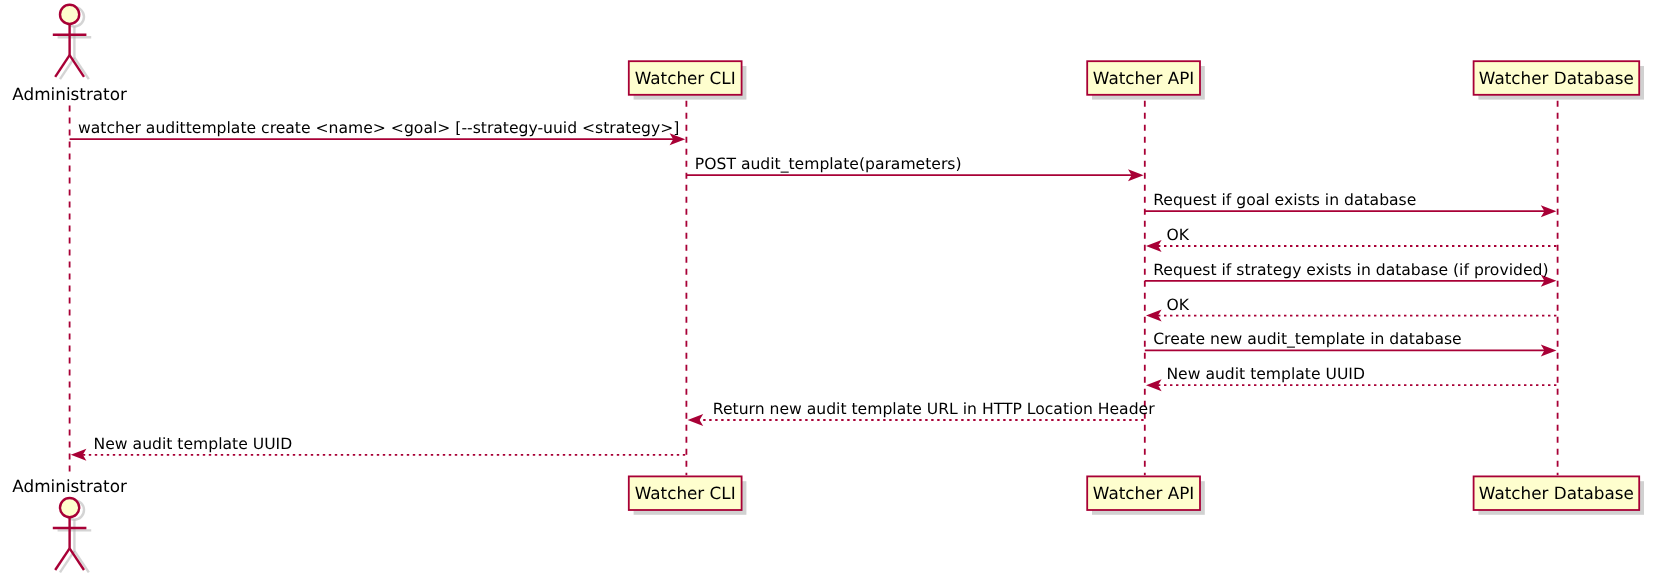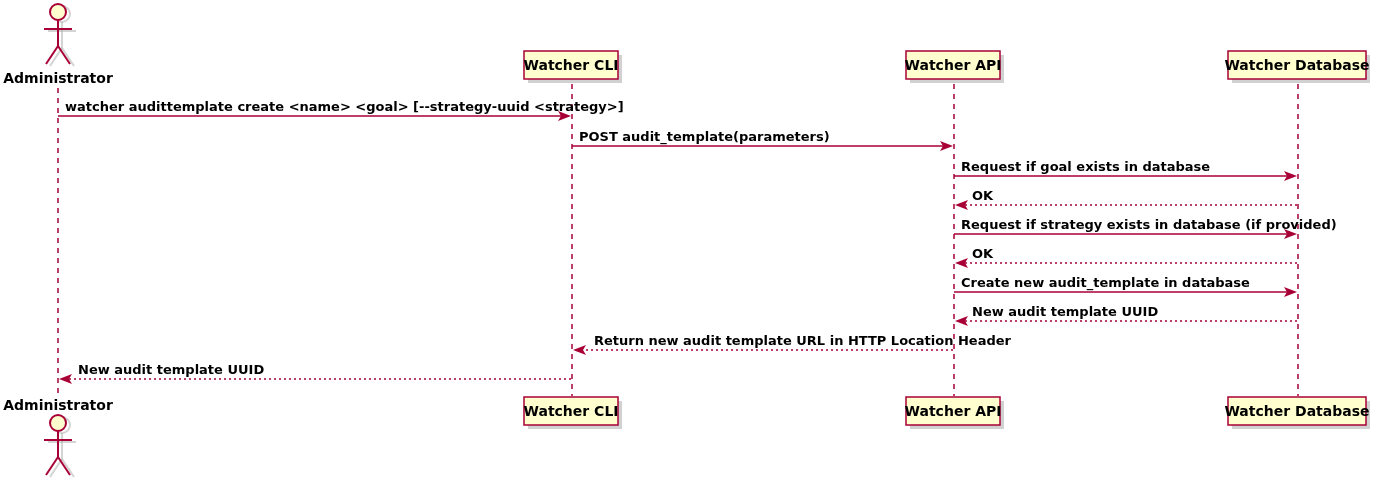--- a/index.html
+++ b/index.html
@@ -10,21 +10,20 @@
   body {
     width: 1379px;
     height: 483px;
     font-family: "DejaVu Sans", sans-serif;
     overflow: hidden;
   }
   #diagram-root {
     position: relative;
     width: 1315px;
     height: 483px;
-    font-weight: bold;
   }
   svg#seq-svg {
     display: block;
     width: 1379px;
     height: 483px;
   }
   .lifeline {
     stroke: #A80036;
     stroke-width: 1.5;
     stroke-dasharray: 5,5;

